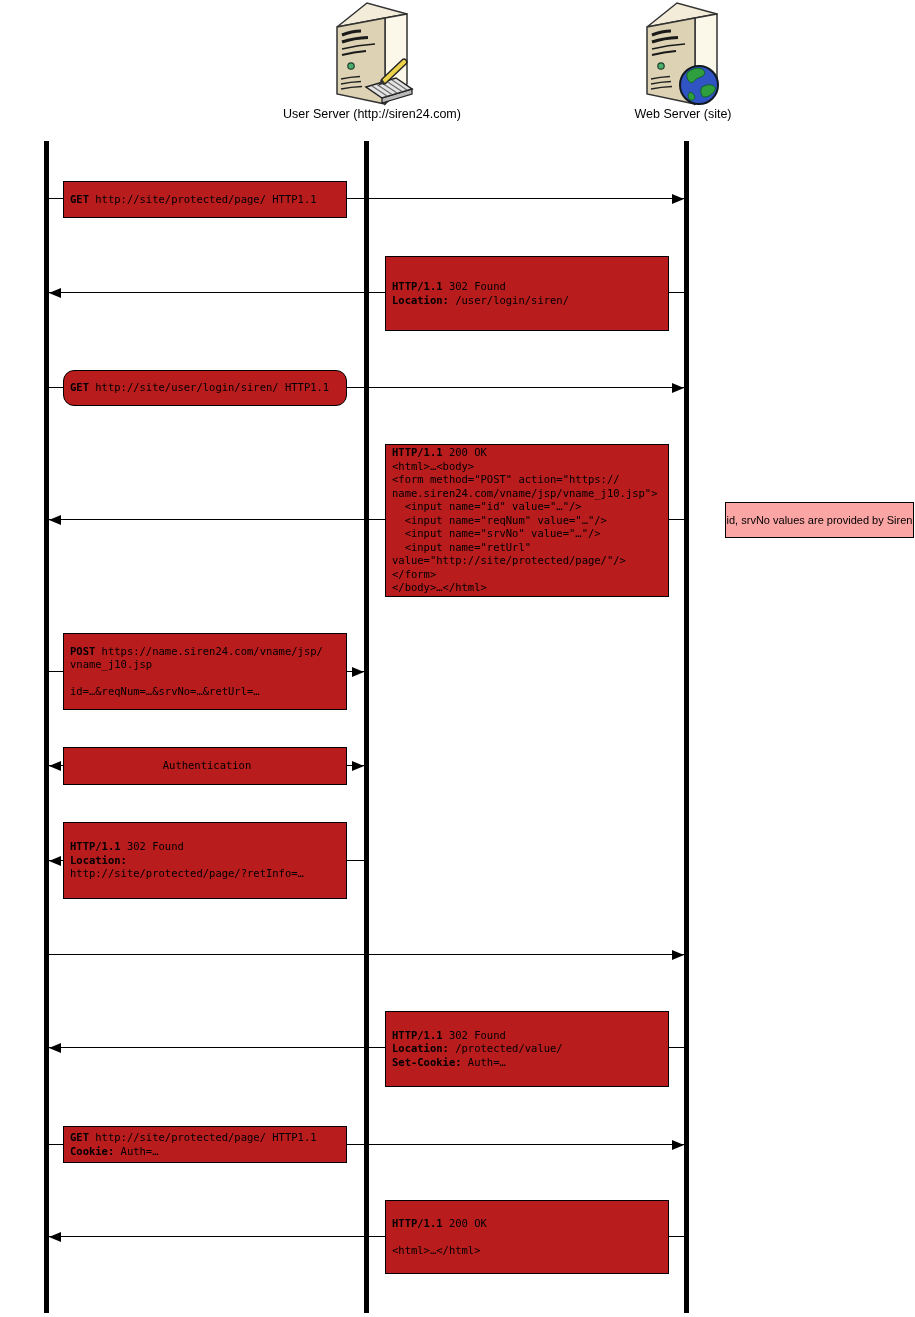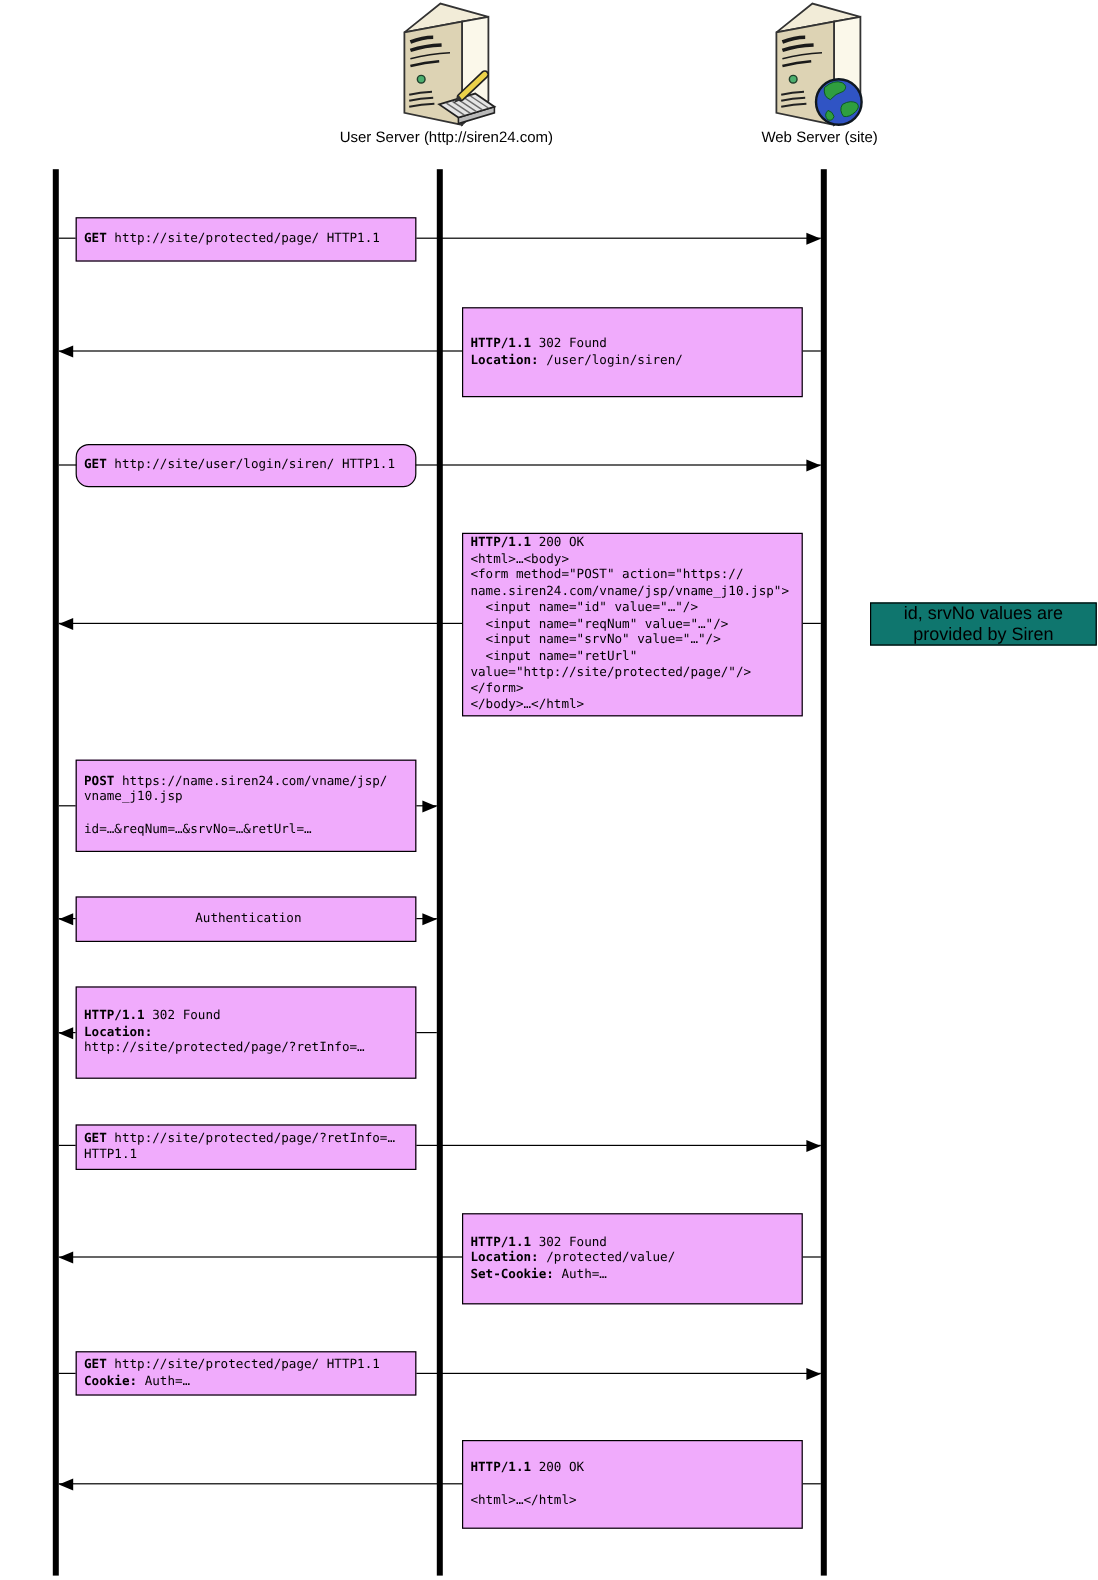--- a/index.html
+++ b/index.html
@@ -12,31 +12,31 @@
   
   .lifeline{position:absolute;top:141px;height:1172px;width:5px;background:#000;z-index:1;}
   
   .arrow{position:absolute;height:0;z-index:2;}
   .shaft{position:absolute;left:0;right:0;top:-1px;border-top:1.5px solid #000;}
   .head{position:absolute;width:0;height:0;top:-5.5px;
         border-top:5px solid transparent;border-bottom:5px solid transparent;}
   .head.r{right:0;border-left:12px solid #000;}
   .head.l{left:0;border-right:12px solid #000;}
   
-  .msg{position:absolute;background:#f0abfc;border:1px solid #000;z-index:3;
+  .msg{position:absolute;background:#b91c1c;border:1px solid #000;z-index:3;
        display:flex;flex-direction:column;justify-content:center;
        font-family:"DejaVu Sans Mono",monospace;font-size:10.5px;line-height:13.5px;
        padding-left:6px;box-sizing:border-box;color:#000;}
   .msg.center{padding-left:4px;align-items:center;}
   .ln{white-space:pre;min-height:13.5px;}
   .b{font-weight:bold;}
   
-  .note{position:absolute;background:#0f766e;border:1px solid #000;z-index:3;
+  .note{position:absolute;background:#fca5a5;border:1px solid #000;z-index:3;
         display:flex;align-items:center;justify-content:center;text-align:center;
-        font-size:15px;color:#000;box-sizing:border-box;}
+        font-size:11px;color:#000;box-sizing:border-box;}
 </style>
 </head>
 <body>
 
 <div class="canvas">
 
 
   <div class="actor" style="left:330px;">
     <svg width="90" height="112" viewBox="0 0 90 112">
       <polygon points="7,27 37,3 77,14 55,18" fill="#f2ecd8" stroke="#333" stroke-width="1.5"></polygon>
@@ -168,24 +168,20 @@
   <div class="msg center" style="left:63px;top:747px;width:284px;height:38px;">
     <div class="ln"><span class="b"></span><span>Authentication</span></div>
   </div>
 
   <div class="msg" style="left:63px;top:822px;width:284px;height:77px;">
     <div class="ln"><span class="b">HTTP/1.1 </span><span>302 Found</span></div>
     <div class="ln"><span class="b">Location:</span><span></span></div>
     <div class="ln"><span class="b"></span><span>http://site/protected/page/?retInfo=…</span></div>
   </div>
 
-  <div class="msg" style="left:63px;top:937px;width:284px;height:38px;">
-    <div class="ln"><span class="b">GET </span><span>http://site/protected/page/?retInfo=…</span></div>
-    <div class="ln"><span class="b"></span><span>HTTP1.1</span></div>
-  </div>
 
   <div class="msg" style="left:385px;top:1011px;width:284px;height:76px;">
     <div class="ln"><span class="b">HTTP/1.1 </span><span>302 Found</span></div>
     <div class="ln"><span class="b">Location: </span><span>/protected/value/</span></div>
     <div class="ln"><span class="b">Set-Cookie: </span><span>Auth=…</span></div>
   </div>
 
   <div class="msg" style="left:63px;top:1126px;width:284px;height:37px;">
     <div class="ln"><span class="b">GET </span><span>http://site/protected/page/ HTTP1.1</span></div>
     <div class="ln"><span class="b">Cookie: </span><span>Auth=…</span></div>

